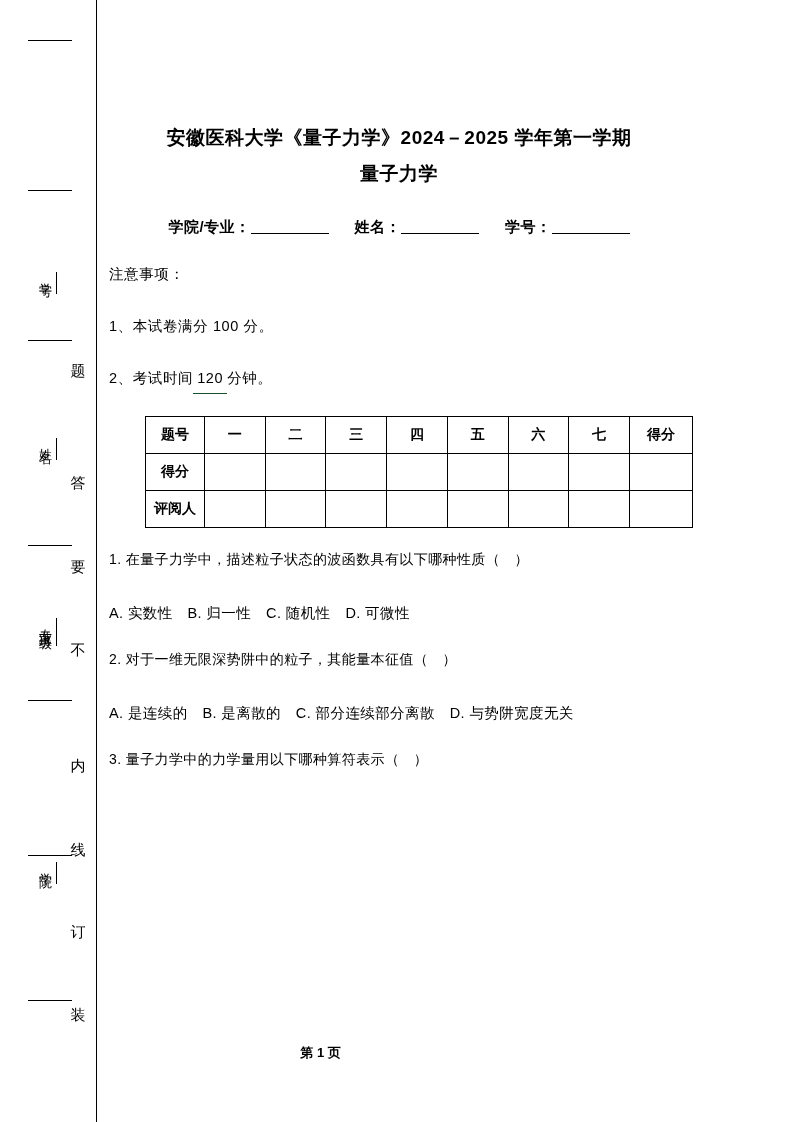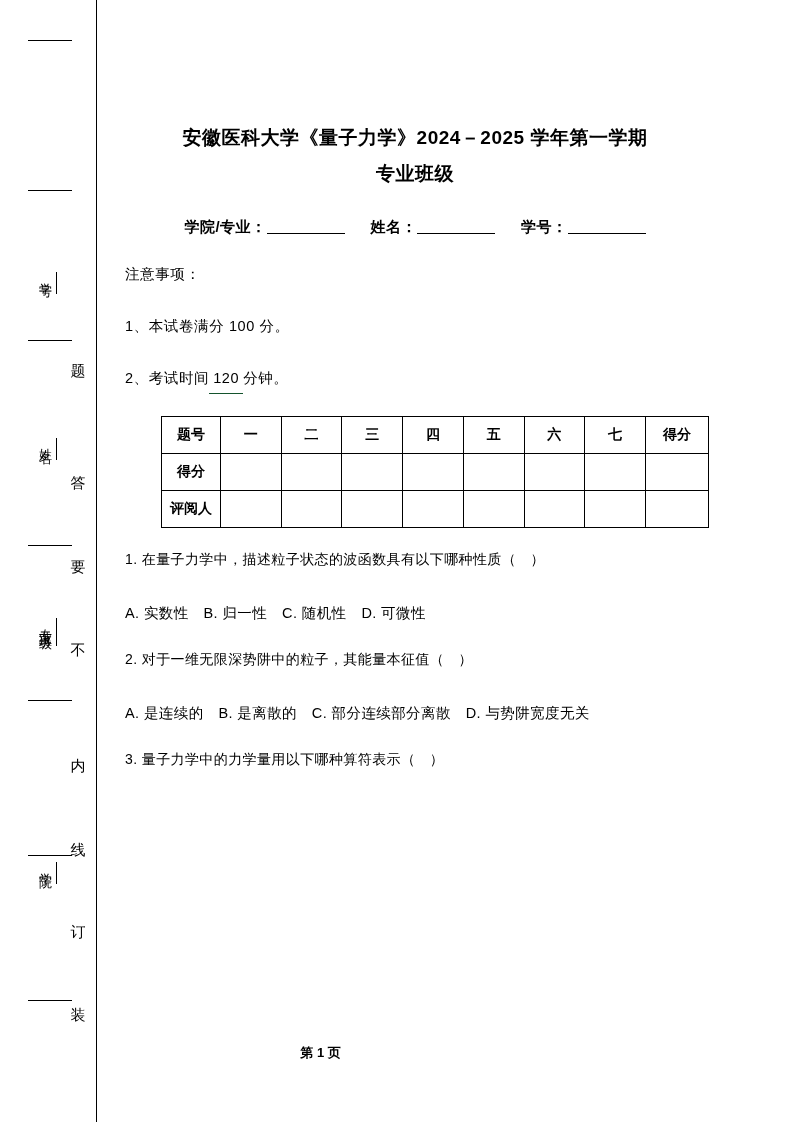--- a/index.html
+++ b/index.html
@@ -57,21 +57,21 @@
     writing-mode: vertical-rl;
     text-orientation: upright;
     font-size: 15px;
     white-space: nowrap;
     color: #000;
   }
 
   
   .content {
     position: absolute;
-    left: 125px;
+    left: 109px;
     top: 0;
     width: 580px;
   }
 
   .doc-title {
     margin-top: 120px;
     text-align: center;
     font-size: 19px;
     font-weight: bold;
     line-height: 36px;
@@ -183,21 +183,21 @@
   <div class="vbig" style="left:68px; top:632px;">不</div>
   <div class="vbig" style="left:68px; top:746px;">内</div>
   <div class="vbig" style="left:68px; top:830px;">线</div>
   <div class="vbig" style="left:68px; top:912px;">订</div>
   <div class="vbig" style="left:68px; top:995px;">装</div>
 
   <div class="content">
 
     <div class="doc-title">
       <div>安徽医科大学《量子力学》2024－2025 学年第一学期</div>
-      <div>专业班级</div>
+      <div>量子力学</div>
     </div>
 
     <div class="fields">
       <span>学院/专业：</span><span class="blank"></span><span class="gap"></span><span>姓名：</span><span class="blank"></span><span class="gap"></span><span>学号：</span><span class="blank"></span>
     </div>
 
     <div class="para">注意事项：</div>
 
     <div class="para">1、本试卷满分 100 分。</div>
 

